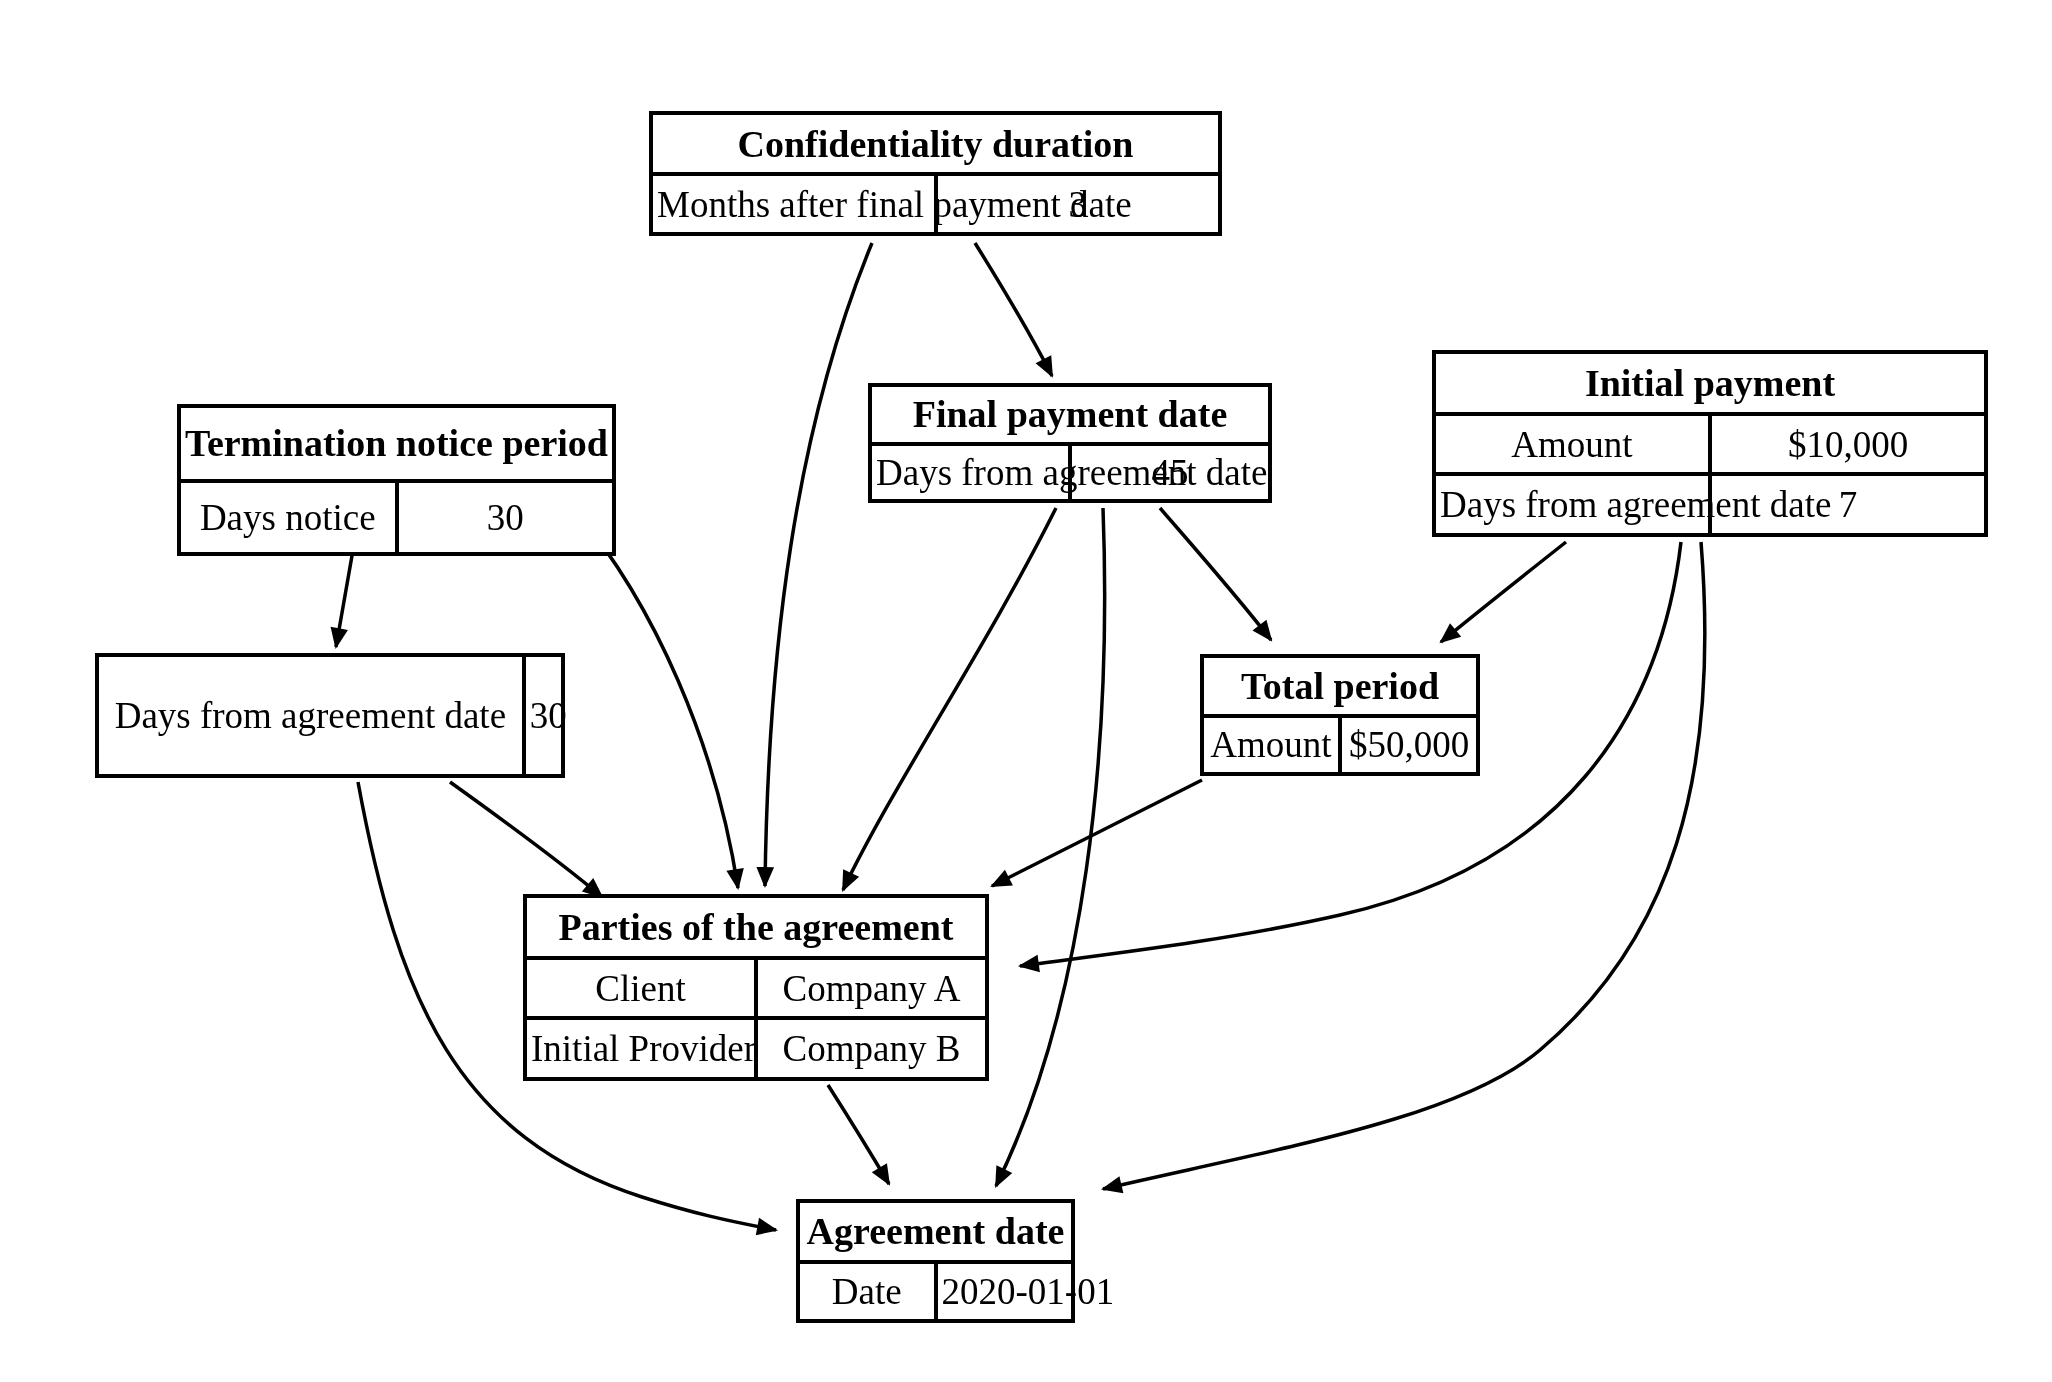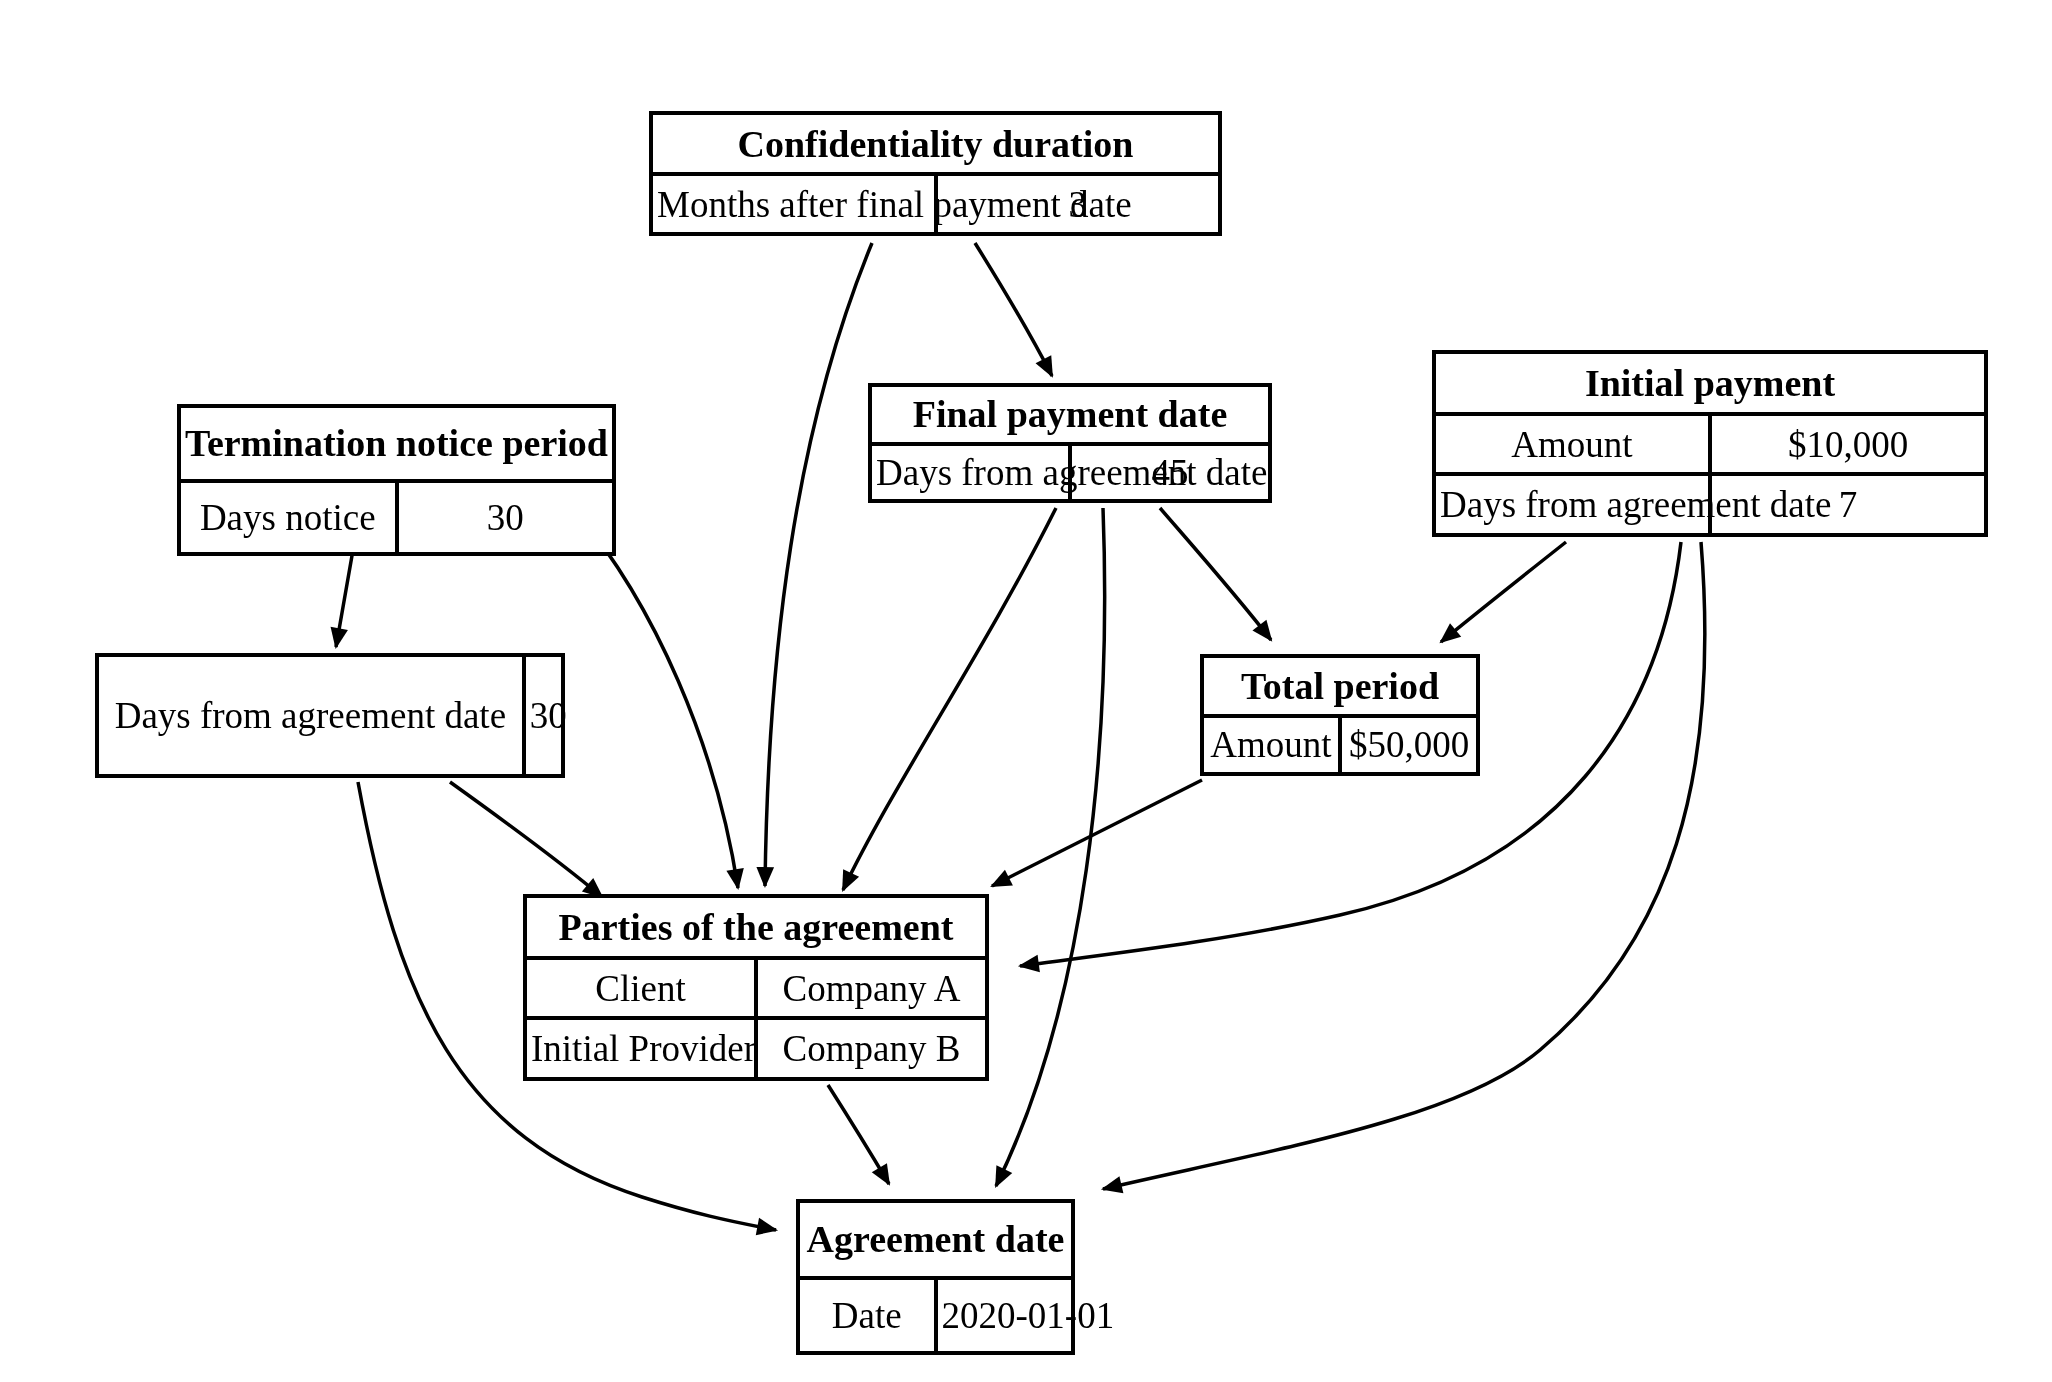--- a/index.html
+++ b/index.html
@@ -153,21 +153,21 @@
         <td class="val">Company A</td>
       </tr>
       <tr>
         <td class="lbl">Initial Provider</td>
         <td class="val">Company B</td>
       </tr>
     </tbody>
       </table>
   </div>
 
-  <div class="node" style="left:796px;top:1199px;width:279px;height:156px">
+  <div class="node" style="left:796px;top:1199px;width:279px;height:124px">
     <table>
       <tbody>
           <tr>
             <th colspan="2">Agreement date</th>
           </tr>
       <tr>
         <td class="lbl" style="width:30.5%">Date</td>
         <td class="val">2020-01-01</td>
       </tr>
     </tbody>

